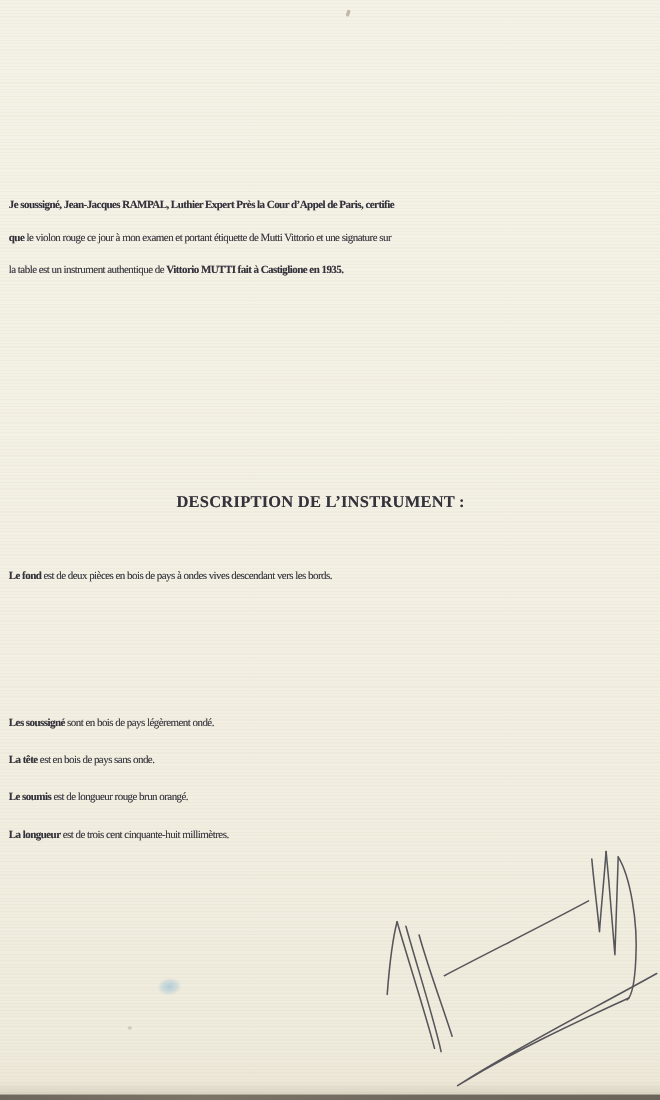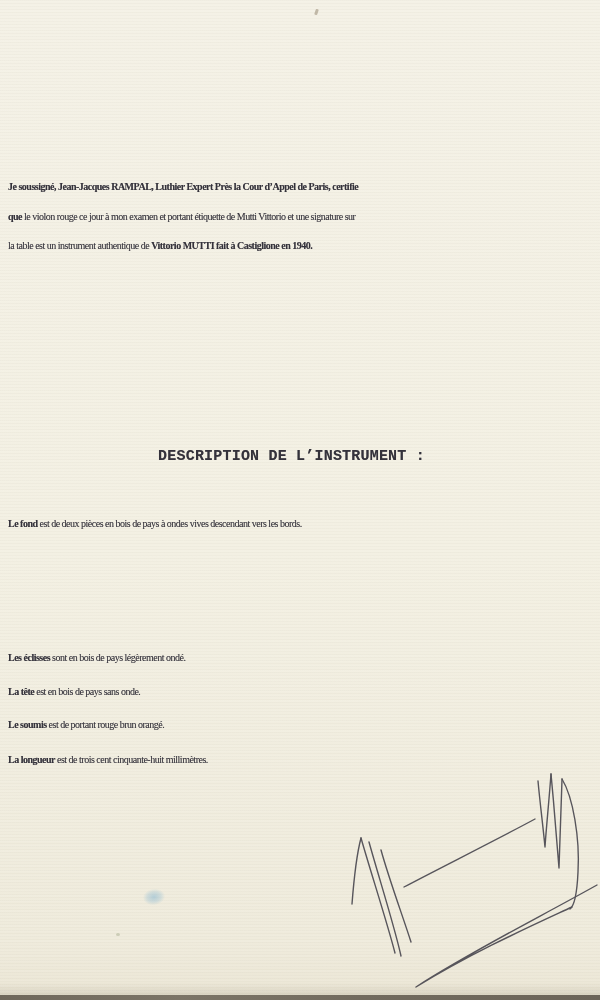--- a/index.html
+++ b/index.html
@@ -22,21 +22,20 @@
     text-shadow:0 0 0.6px rgba(60,58,66,0.45);
   }
   .tline b{font-weight:bold;color:#34323b;}
   .heading{
     position:absolute;left:0;right:17px;top:447px;
     text-align:center;
     font-size:15px;line-height:20px;font-weight:bold;
     letter-spacing:0.2px;color:#34323b;
     text-shadow:0 0 0.6px rgba(60,58,66,0.45);
     white-space:nowrap;
-    font-family:Liberation Mono, monospace;
   }
   .sig-svg{position:absolute;left:0;top:0;width:600px;height:1000px;}
   .sig-svg path{fill:none;stroke-linecap:round;stroke-linejoin:round;}
   .smudge{
     position:absolute;left:143px;top:889px;width:22px;height:16px;
     background:radial-gradient(ellipse at 50% 50%, rgba(130,180,210,0.55) 0%, rgba(140,185,210,0.30) 45%, rgba(140,185,210,0) 72%);
     transform:rotate(-8deg);
   }
   .speck-top{
     position:absolute;left:315px;top:9px;width:3px;height:6px;
@@ -57,32 +56,32 @@
 </style>
 </head>
 <body>
 
 <div class="page">
 
   <div class="tline" style="top:177px"><b>Je soussigné, Jean-Jacques RAMPAL, Luthier Expert Près la Cour d’Appel de Paris, certifie</b></div>
 
   <div class="tline" style="top:207px"><b>que</b><span> le violon rouge ce jour à mon examen et portant étiquette de Mutti Vittorio et une signature sur</span></div>
 
-  <div class="tline" style="top:236px"><span>la table est un instrument authentique de </span><b>Vittorio MUTTI fait à Castiglione en 1940.</b></div>
+  <div class="tline" style="top:236px"><span>la table est un instrument authentique de </span><b>Vittorio MUTTI fait à Castiglione en 1935.</b></div>
 
   <div class="heading">DESCRIPTION DE L’INSTRUMENT :</div>
 
   <div class="tline" style="top:514px"><b>Le fond</b><span> est de deux pièces en bois de pays à ondes vives descendant vers les bords.</span></div>
 
 
-  <div class="tline" style="top:648px"><b>Les éclisses</b><span> sont en bois de pays légèrement ondé.</span></div>
+  <div class="tline" style="top:648px"><b>Les soussigné</b><span> sont en bois de pays légèrement ondé.</span></div>
 
   <div class="tline" style="top:682px"><b>La tête</b><span> est en bois de pays sans onde.</span></div>
 
-  <div class="tline" style="top:715px"><b>Le soumis</b><span> est de portant rouge brun orangé.</span></div>
+  <div class="tline" style="top:715px"><b>Le soumis</b><span> est de longueur rouge brun orangé.</span></div>
 
   <div class="tline" style="top:750px"><b>La longueur</b><span> est de trois cent cinquante-huit millimètres.</span></div>
 
 
   <svg class="sig-svg" viewBox="0 0 600 1000" aria-hidden="true">
     <g stroke="#4b4951" stroke-width="1.4" opacity="0.92">
       <path d="M352,904 C354,878 357,853 361,838"></path>
       <path d="M361,838 C371,873 387,922 395,953"></path>
       <path d="M369,842 C379,878 395,928 401,956"></path>
       <path d="M381,850 C389,879 403,917 411,942"></path>

